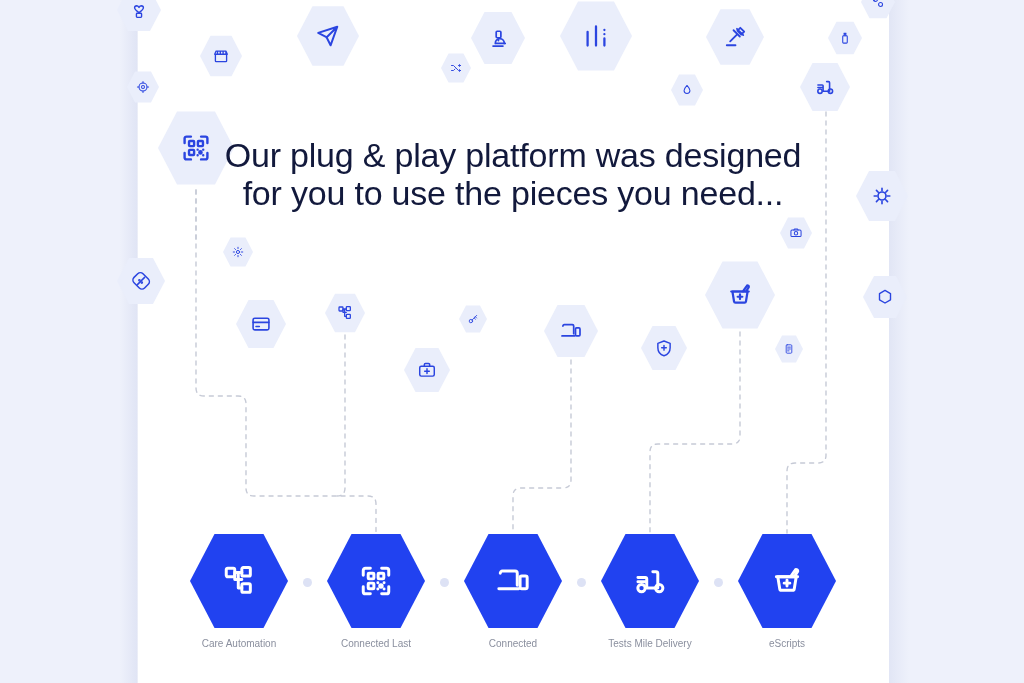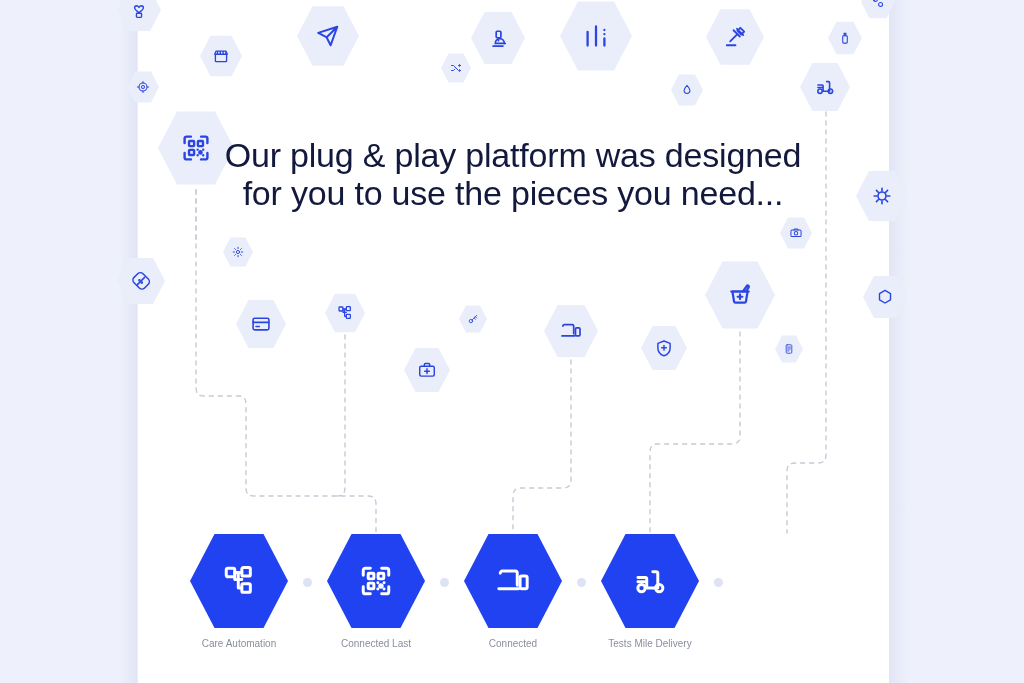--- a/index.html
+++ b/index.html
@@ -374,19 +374,30 @@
         <svg class="hex-main" viewBox="0 0 100 96">
           <polygon points="25.5,1.0 74.5,1.0 99.0,48.0 74.5,95.0 25.5,95.0 1.0,48.0" fill="#2142f0"></polygon>
           <g transform="translate(33,31) scale(1.4166666666666667)" class="icon-white" stroke-width="1.48">
             <circle cx="6" cy="17" r="2.6"></circle>
             <circle cx="18.5" cy="17" r="2.6"></circle>
             <path d="M3.5 9.5h5.2a1 1 0 0 1 1 1V17M9.7 17h6.2M14 5.5h2.2a1.3 1.3 0 0 1 1.3 1.3V17M3.5 12.5h6"></path>
           </g>
         </svg>
         <div class="node-label">Tests Mile Delivery</div>
       </div>
+      <div class="main-node" style="left: 737px; top: 533px;">
+        <svg class="hex-main" viewBox="0 0 100 96">
+          <polygon points="25.5,1.0 74.5,1.0 99.0,48.0 74.5,95.0 25.5,95.0 1.0,48.0" fill="#2142f0"></polygon>
+          <g transform="translate(33,31) scale(1.4166666666666667)" class="icon-white" stroke-width="1.48">
+            <path d="M5.5 9h13l-1.4 8.6a1.2 1.2 0 0 1-1.2 1H8.1a1.2 1.2 0 0 1-1.2-1L5.5 9z"></path>
+            <path d="M4.5 9h15M14.5 9l3.2-4.6a1 1 0 0 1 1.7 1.1L17.2 9"></path>
+            <path d="M12 11.5v4M10 13.5h4"></path>
+          </g>
+        </svg>
+        <div class="node-label">eScripts</div>
+      </div>
       <div class="dot" style="left: 303px; top: 578px; background: rgb(221, 226, 245);"></div>
       <div class="dot" style="left: 440px; top: 578px; background: rgb(221, 226, 245);"></div>
       <div class="dot" style="left: 577px; top: 578px; background: rgb(221, 226, 245);"></div>
       <div class="dot" style="left: 714px; top: 578px; background: rgb(221, 226, 245);"></div>
     </div>
 
 </div>
 
 </body></html>

